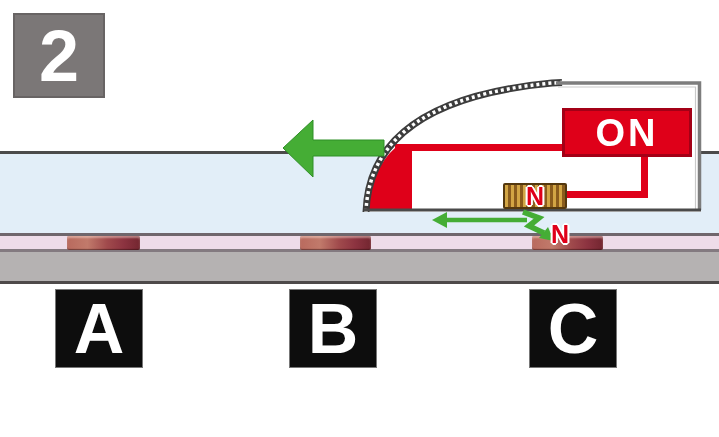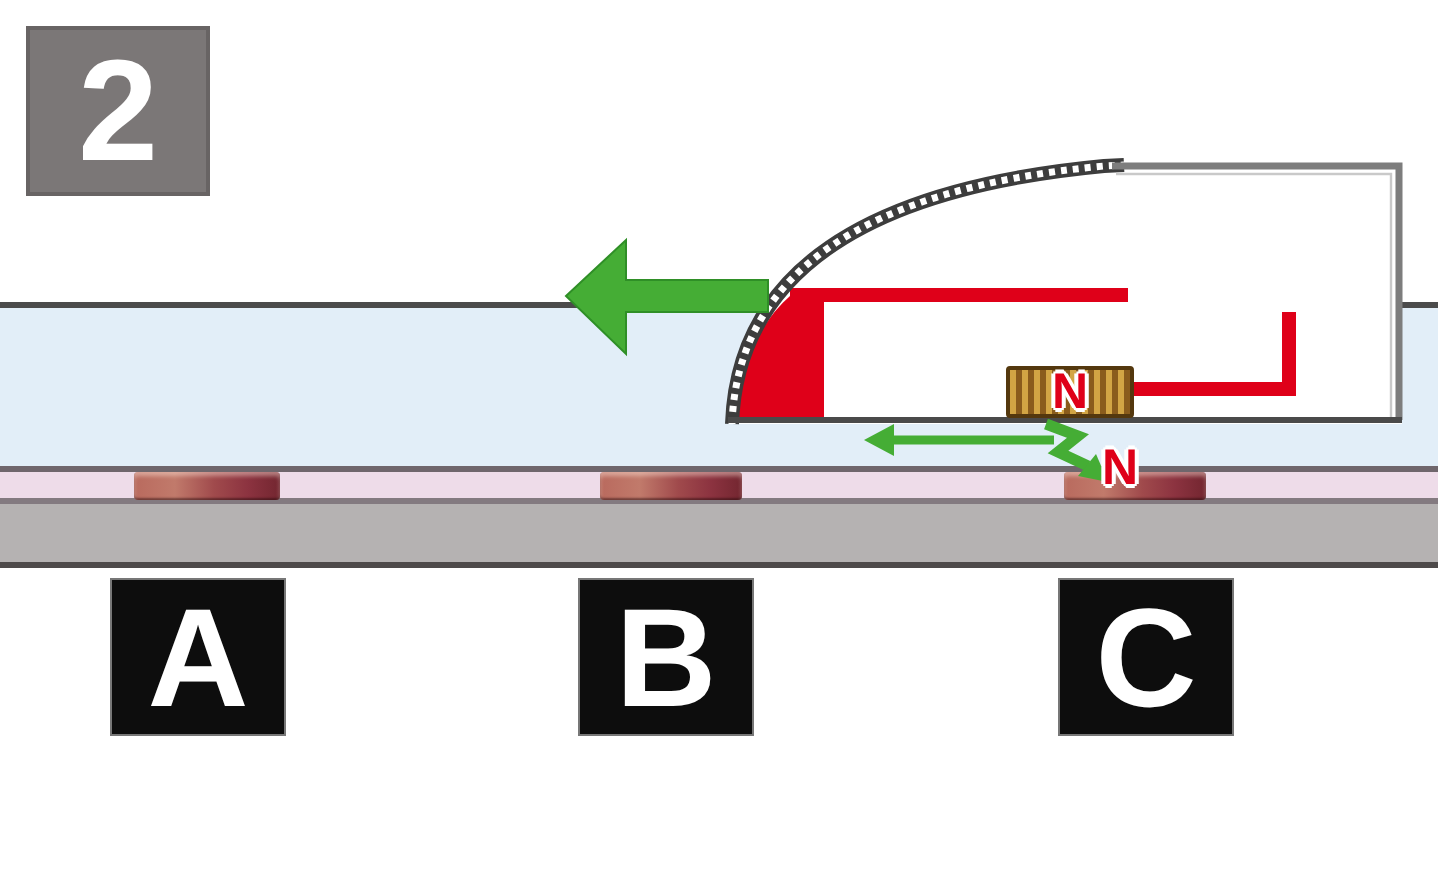--- a/index.html
+++ b/index.html
@@ -99,20 +99,23 @@
     <polygon points="432,220 447,212 447,228" fill="var(--green)"></polygon>
 
     <path d="M523 212 L539 218 L529 226 L544 233" fill="none" stroke="var(--green)" stroke-width="5.5"></path>
     <polygon points="554,241 539,238 548,227" fill="var(--green)"></polygon>
   </svg>
 
   <div class="step-badge">
     <span>2</span>
   </div>
 
+  <div class="on-box">
+    <span>ON</span>
+  </div>
 
   <div class="coil">
     <span class="pole-letter">N</span>
   </div>
 
   <span class="pole-letter track-pole">N</span>
 
   <div class="pos-label a">
     <span>A</span>
   </div>

